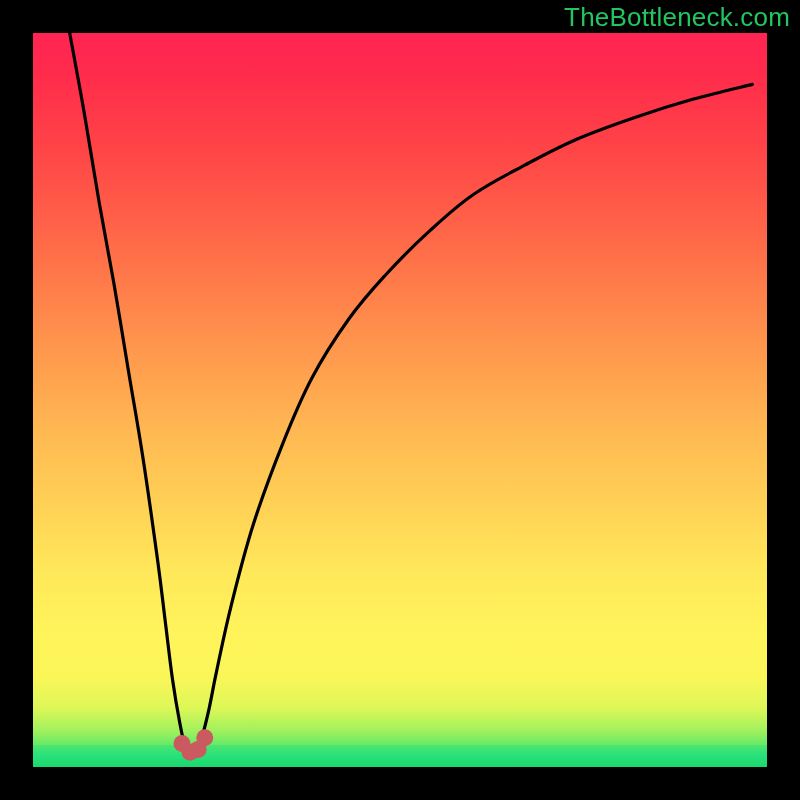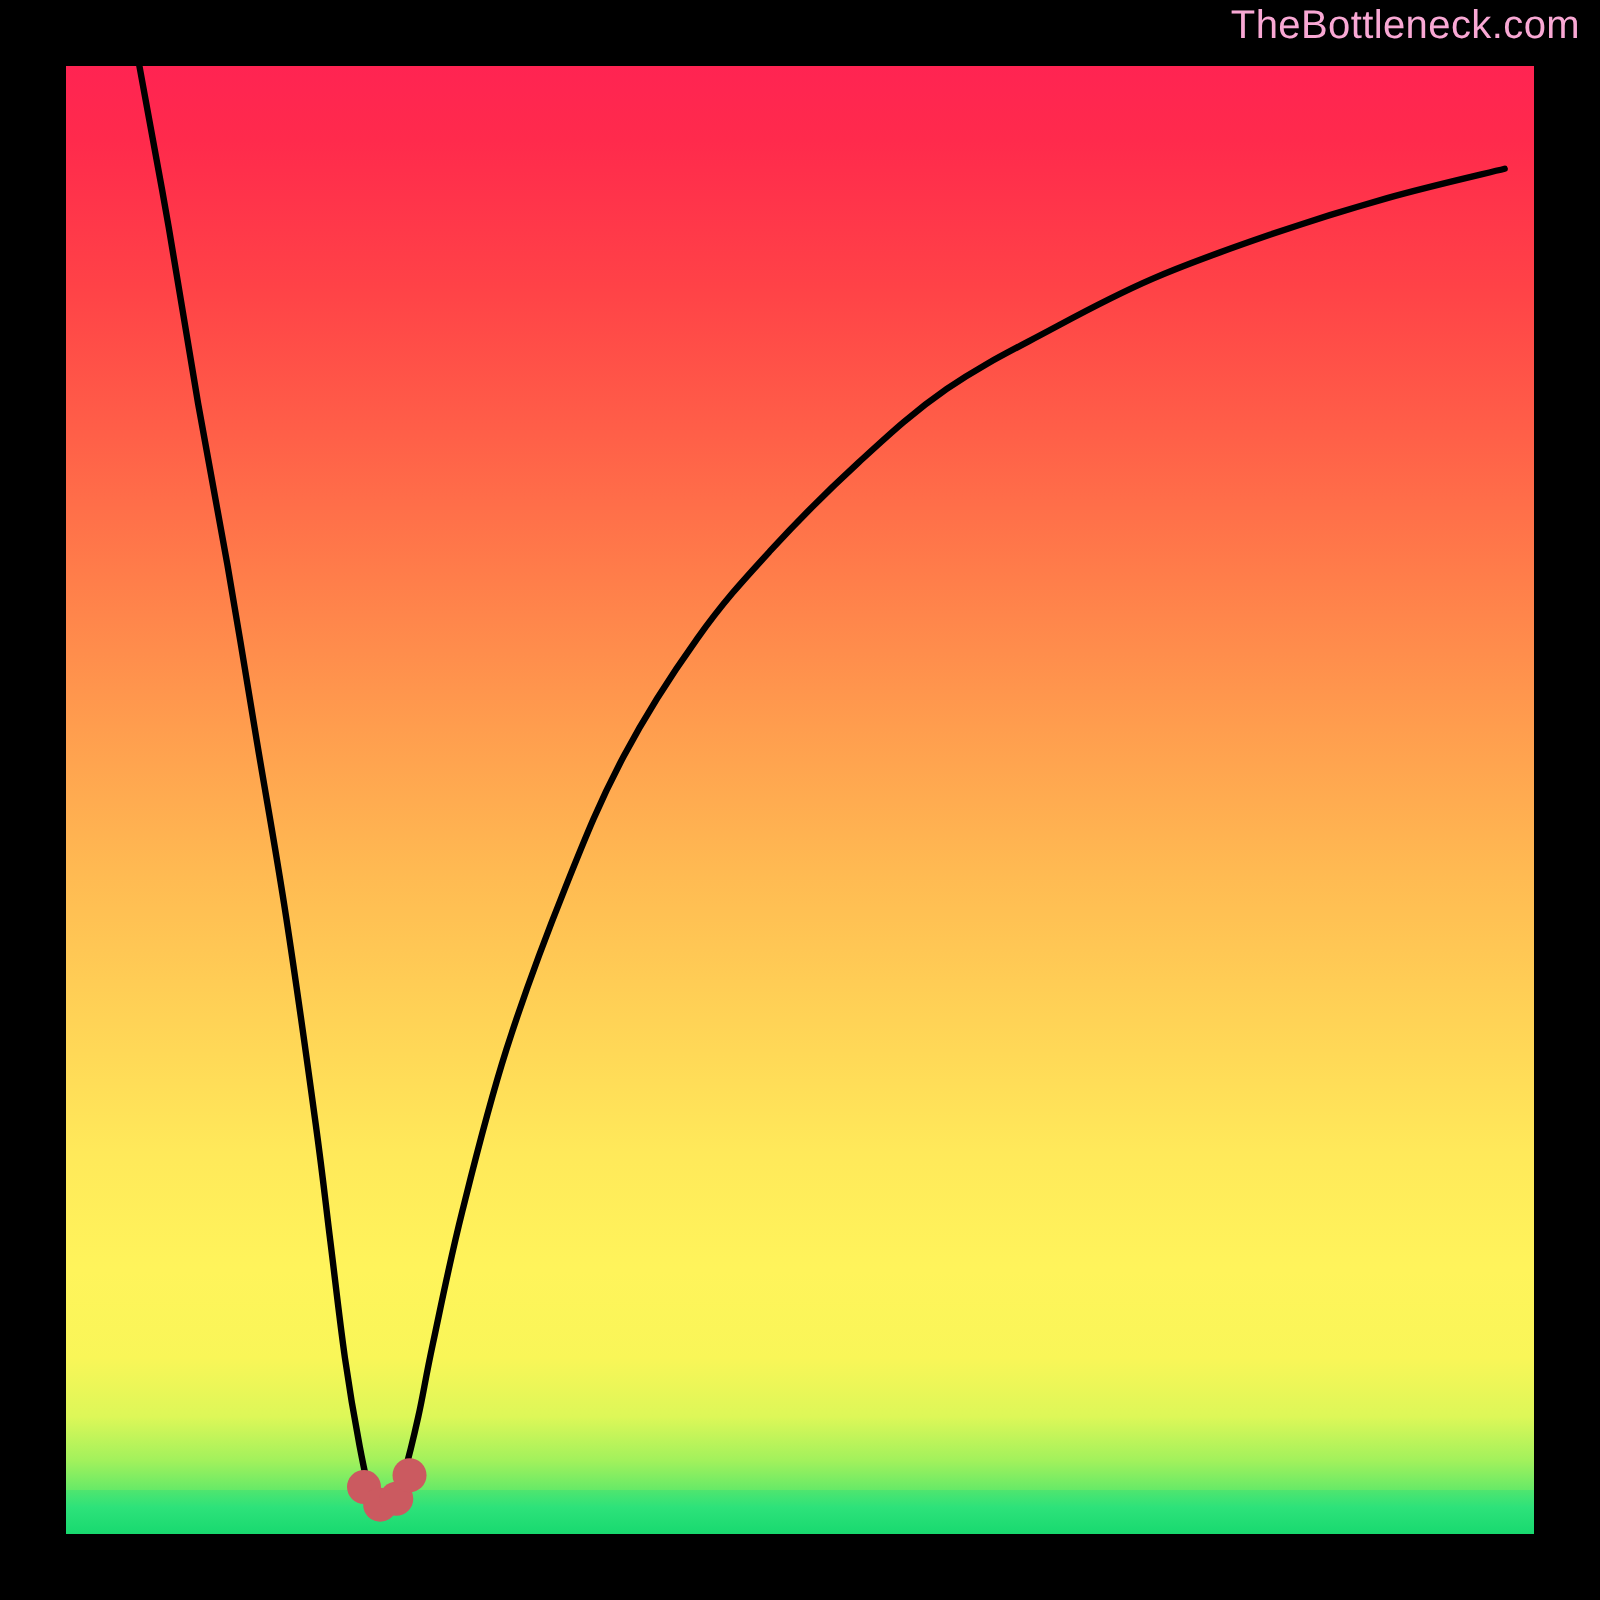--- a/index.html
+++ b/index.html
@@ -53,22 +53,22 @@
     position: absolute;
     inset: 0;
     width: 100%;
     height: 100%;
     overflow: visible;
   }
   .watermark {
     position: absolute;
     top: 2px;
     right: 10px;
-    color: #f9a8d4;
-    font-size: 20px;
+    color: #22c55e;
+    font-size: 26px;
     letter-spacing: 0.2px;
     user-select: none;
   }
 </style>
 </head>
 <body>
 
 <div class="watermark">TheBottleneck.com</div>
 
 <div class="frame">

